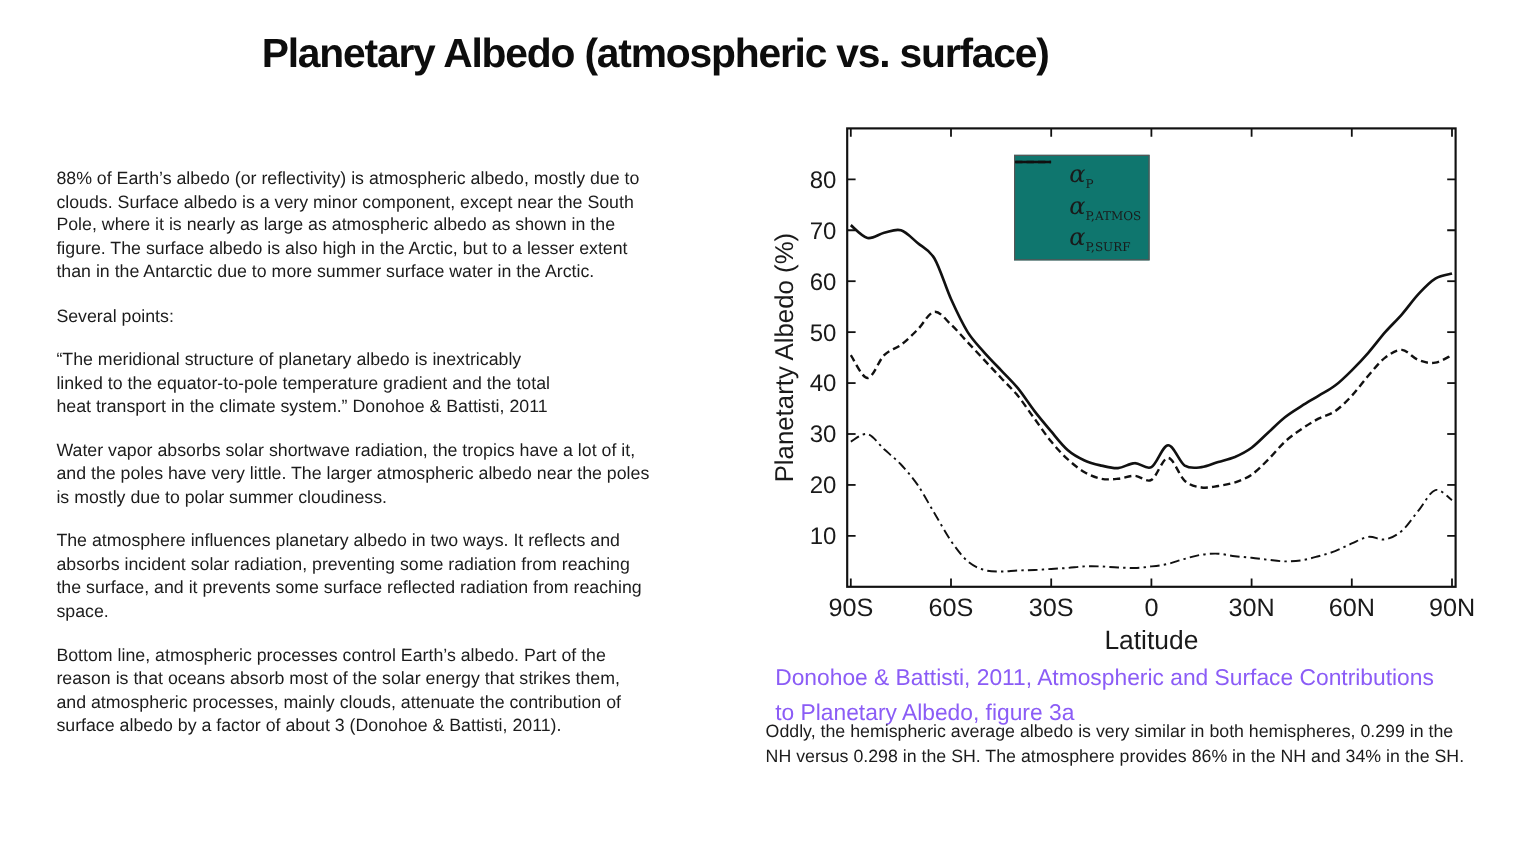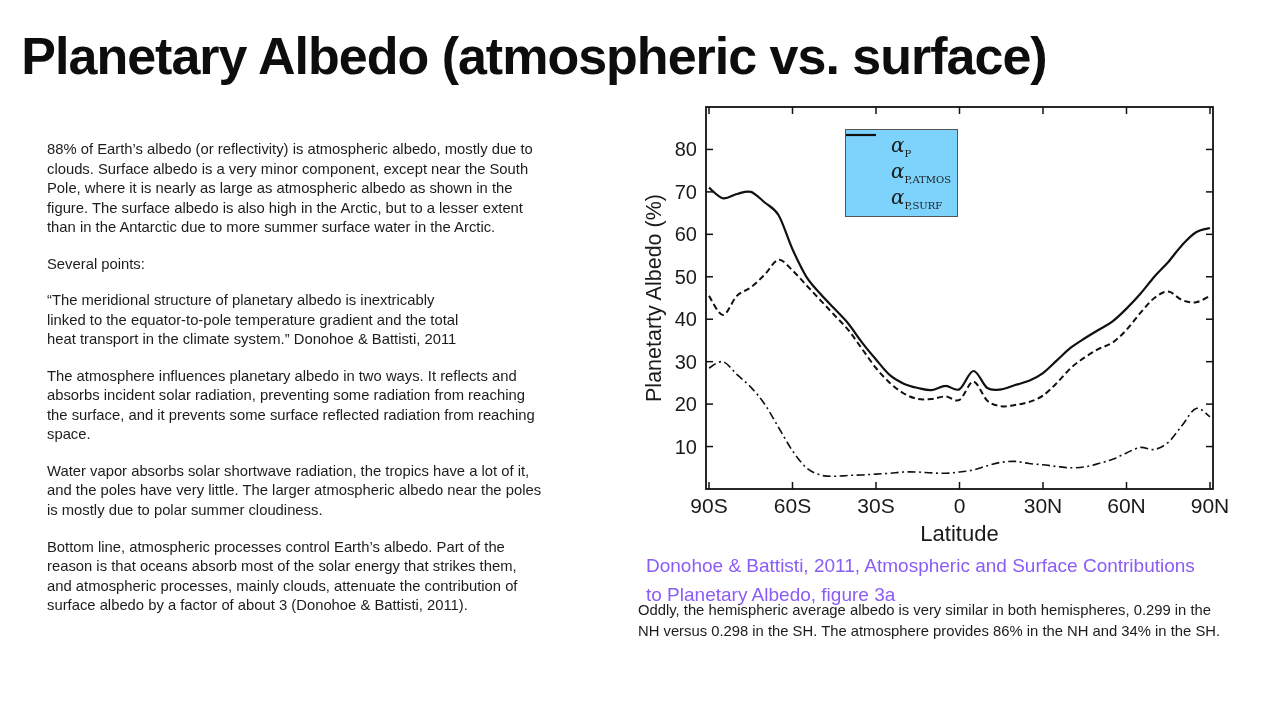--- a/index.html
+++ b/index.html
@@ -2,35 +2,35 @@
 <html><head>
 <meta charset="utf-8">
 <style>
   html,body{margin:0;padding:0;background:#888;}
   .slide{
     position:relative;width:1280px;height:720px;background:#ffffff;
     font-family:"Liberation Sans", sans-serif;color:#1a1a1a;overflow:hidden;
     margin:0 auto;
   }
   .title{
-    position:absolute;top:26px;left:0;width:1068px;text-align:center;
-    font-size:52px;font-weight:bold;letter-spacing:-1px;color:#0d0d0d;
+    position:absolute;top:26px;left:12px;width:1068px;text-align:center;
+    font-size:34px;font-weight:bold;letter-spacing:-1px;color:#0d0d0d;
   }
   .left-col{
     position:absolute;left:47px;top:116px;width:496px;
     font-size:14.8px;line-height:1.32;color:#1c1c1c;margin-top:24px;
   }
   .left-col .block{margin:0 0 17px 0;}
   .bold{font-weight:normal;}
   .quote-block{margin-left:48px;width:430px;}
   .figure{position:absolute;left:640px;top:103px;width:600px;height:445px;}
   .figure svg{position:absolute;left:0;top:0;}
   .legend{
     position:absolute;left:205px;top:26px;width:113px;height:88px;
-    border:1.5px solid #555;background:#7dd3fc;box-sizing:border-box;
+    border:1.5px solid #555;background:#0f766e;box-sizing:border-box;
     display:flex;flex-direction:column;justify-content:center;padding:4px 8px;
   }
   .leg-row{display:flex;align-items:center;height:27px;}
   .leg-sample{width:30px;flex:0 0 30px;margin-right:7px;}
   .leg-label{font-family:"DejaVu Serif", serif;font-style:italic;font-size:20px;line-height:1;}
   .leg-label sub{font-style:normal;font-size:10px;font-family:"DejaVu Serif", serif;letter-spacing:0px;}
   .fig-caption{
     position:absolute;left:646px;top:552px;width:562px;
     font-size:19px;line-height:1.5;color:#8b5cf6;
   }
@@ -46,22 +46,22 @@
 <div class="slide">
 
   <div class="title">Planetary Albedo (atmospheric vs. surface)</div>
 
   <div class="left-col">
     <div class="block">88% of Earth’s albedo (or reflectivity) is atmospheric albedo, mostly due to clouds. Surface albedo is a very minor component, except near the South Pole, where it is nearly as large as atmospheric albedo as shown in the figure. The surface albedo is also high in the Arctic, but to a lesser extent than in the Antarctic due to more summer surface water in the Arctic.</div>
     <div class="block">
       <div class="bold">Several points:</div>
     </div>
     <div class="block quote-block">“The meridional structure of planetary albedo is inextricably linked to the equator-to-pole temperature gradient and the total heat transport in the climate system.” Donohoe &amp; Battisti, 2011</div>
+    <div class="block">Water vapor absorbs solar shortwave radiation, the tropics have a lot of it, and the poles have very little. The larger atmospheric albedo near the poles is mostly due to polar summer cloudiness.</div>
     <div class="block">The atmosphere influences planetary albedo in two ways. It reflects and absorbs incident solar radiation, preventing some radiation from reaching the surface, and it prevents some surface reflected radiation from reaching space.</div>
-    <div class="block">Water vapor absorbs solar shortwave radiation, the tropics have a lot of it, and the poles have very little. The larger atmospheric albedo near the poles is mostly due to polar summer cloudiness.</div>
     <div class="block">Bottom line, atmospheric processes control Earth’s albedo. Part of the reason is that oceans absorb most of the solar energy that strikes them, and atmospheric processes, mainly clouds, attenuate the contribution of surface albedo by a factor of about 3 (Donohoe &amp; Battisti, 2011).</div>
   </div>
 
   <div class="figure">
     <svg id="chart-svg" width="600" height="445">
         <rect x="66" y="4" width="507" height="382" fill="none" stroke="#111111" stroke-width="1.8"></rect>
         <line x1="66" y1="343.55555555555554" x2="73" y2="343.55555555555554" stroke="#111111" stroke-width="1.5"></line>
         <line x1="573" y1="343.55555555555554" x2="566" y2="343.55555555555554" stroke="#111111" stroke-width="1.5"></line>
         <text x="57" y="350.55555555555554" font-size="20" text-anchor="end" class="axis-text">10</text>
         <line x1="66" y1="301.1111111111111" x2="73" y2="301.1111111111111" stroke="#111111" stroke-width="1.5"></line>

